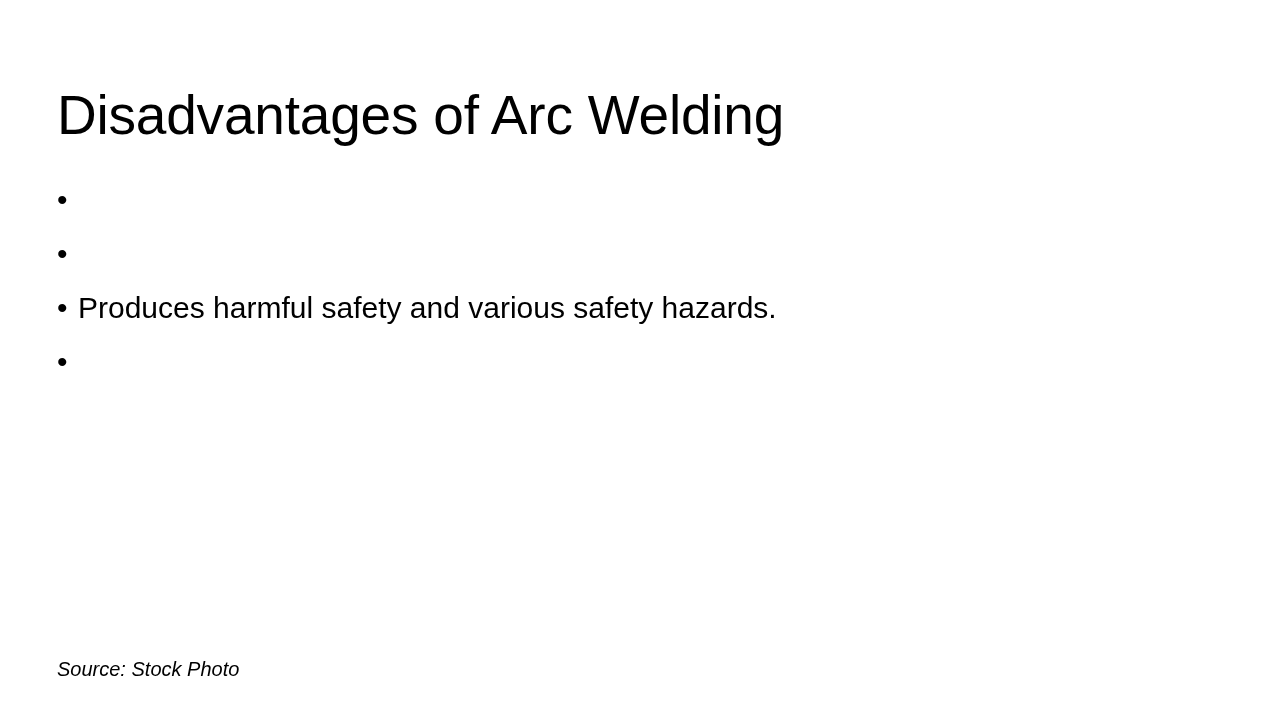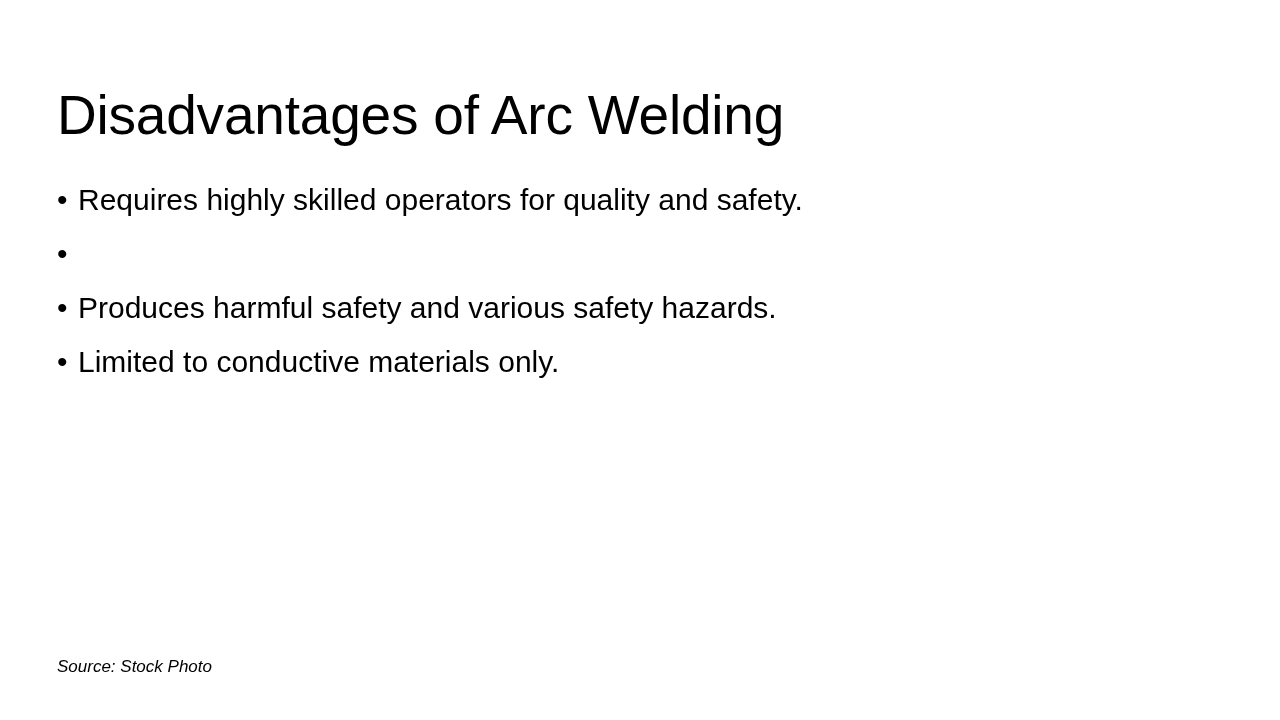--- a/index.html
+++ b/index.html
@@ -67,54 +67,52 @@
   .bullet-text {
     flex: 1 1 auto;
     white-space: nowrap;
   }
 
   
   .source-credit {
     position: absolute;
     left: 57px;
     top: 657px;
-    font-size: 17px;
+    font-size: 20px;
     font-style: italic;
     font-weight: 400;
     line-height: 1.2;
     color: #000000;
     white-space: nowrap;
     text-align: right;
   }
 </style>
 </head>
 <body>
 
 <div class="slide">
 
   <h1 class="slide-title">Disadvantages of Arc Welding</h1>
 
   <ul class="body-list">
 
     <li class="bullet-row">
       <span class="bullet-mark">•</span>
-      <span class="bullet-text">Requires highly skilled operators for quality and safety.</span>
     </li>
 
     <li class="bullet-row">
       <span class="bullet-mark">•</span>
     </li>
 
     <li class="bullet-row">
       <span class="bullet-mark">•</span>
       <span class="bullet-text">Produces harmful safety and various safety hazards.</span>
     </li>
 
     <li class="bullet-row">
       <span class="bullet-mark">•</span>
-      <span class="bullet-text">Limited to conductive materials only.</span>
     </li>
 
   </ul>
 
   <div class="source-credit">Source: Stock Photo</div>
 
 </div>
 
 </body></html>

